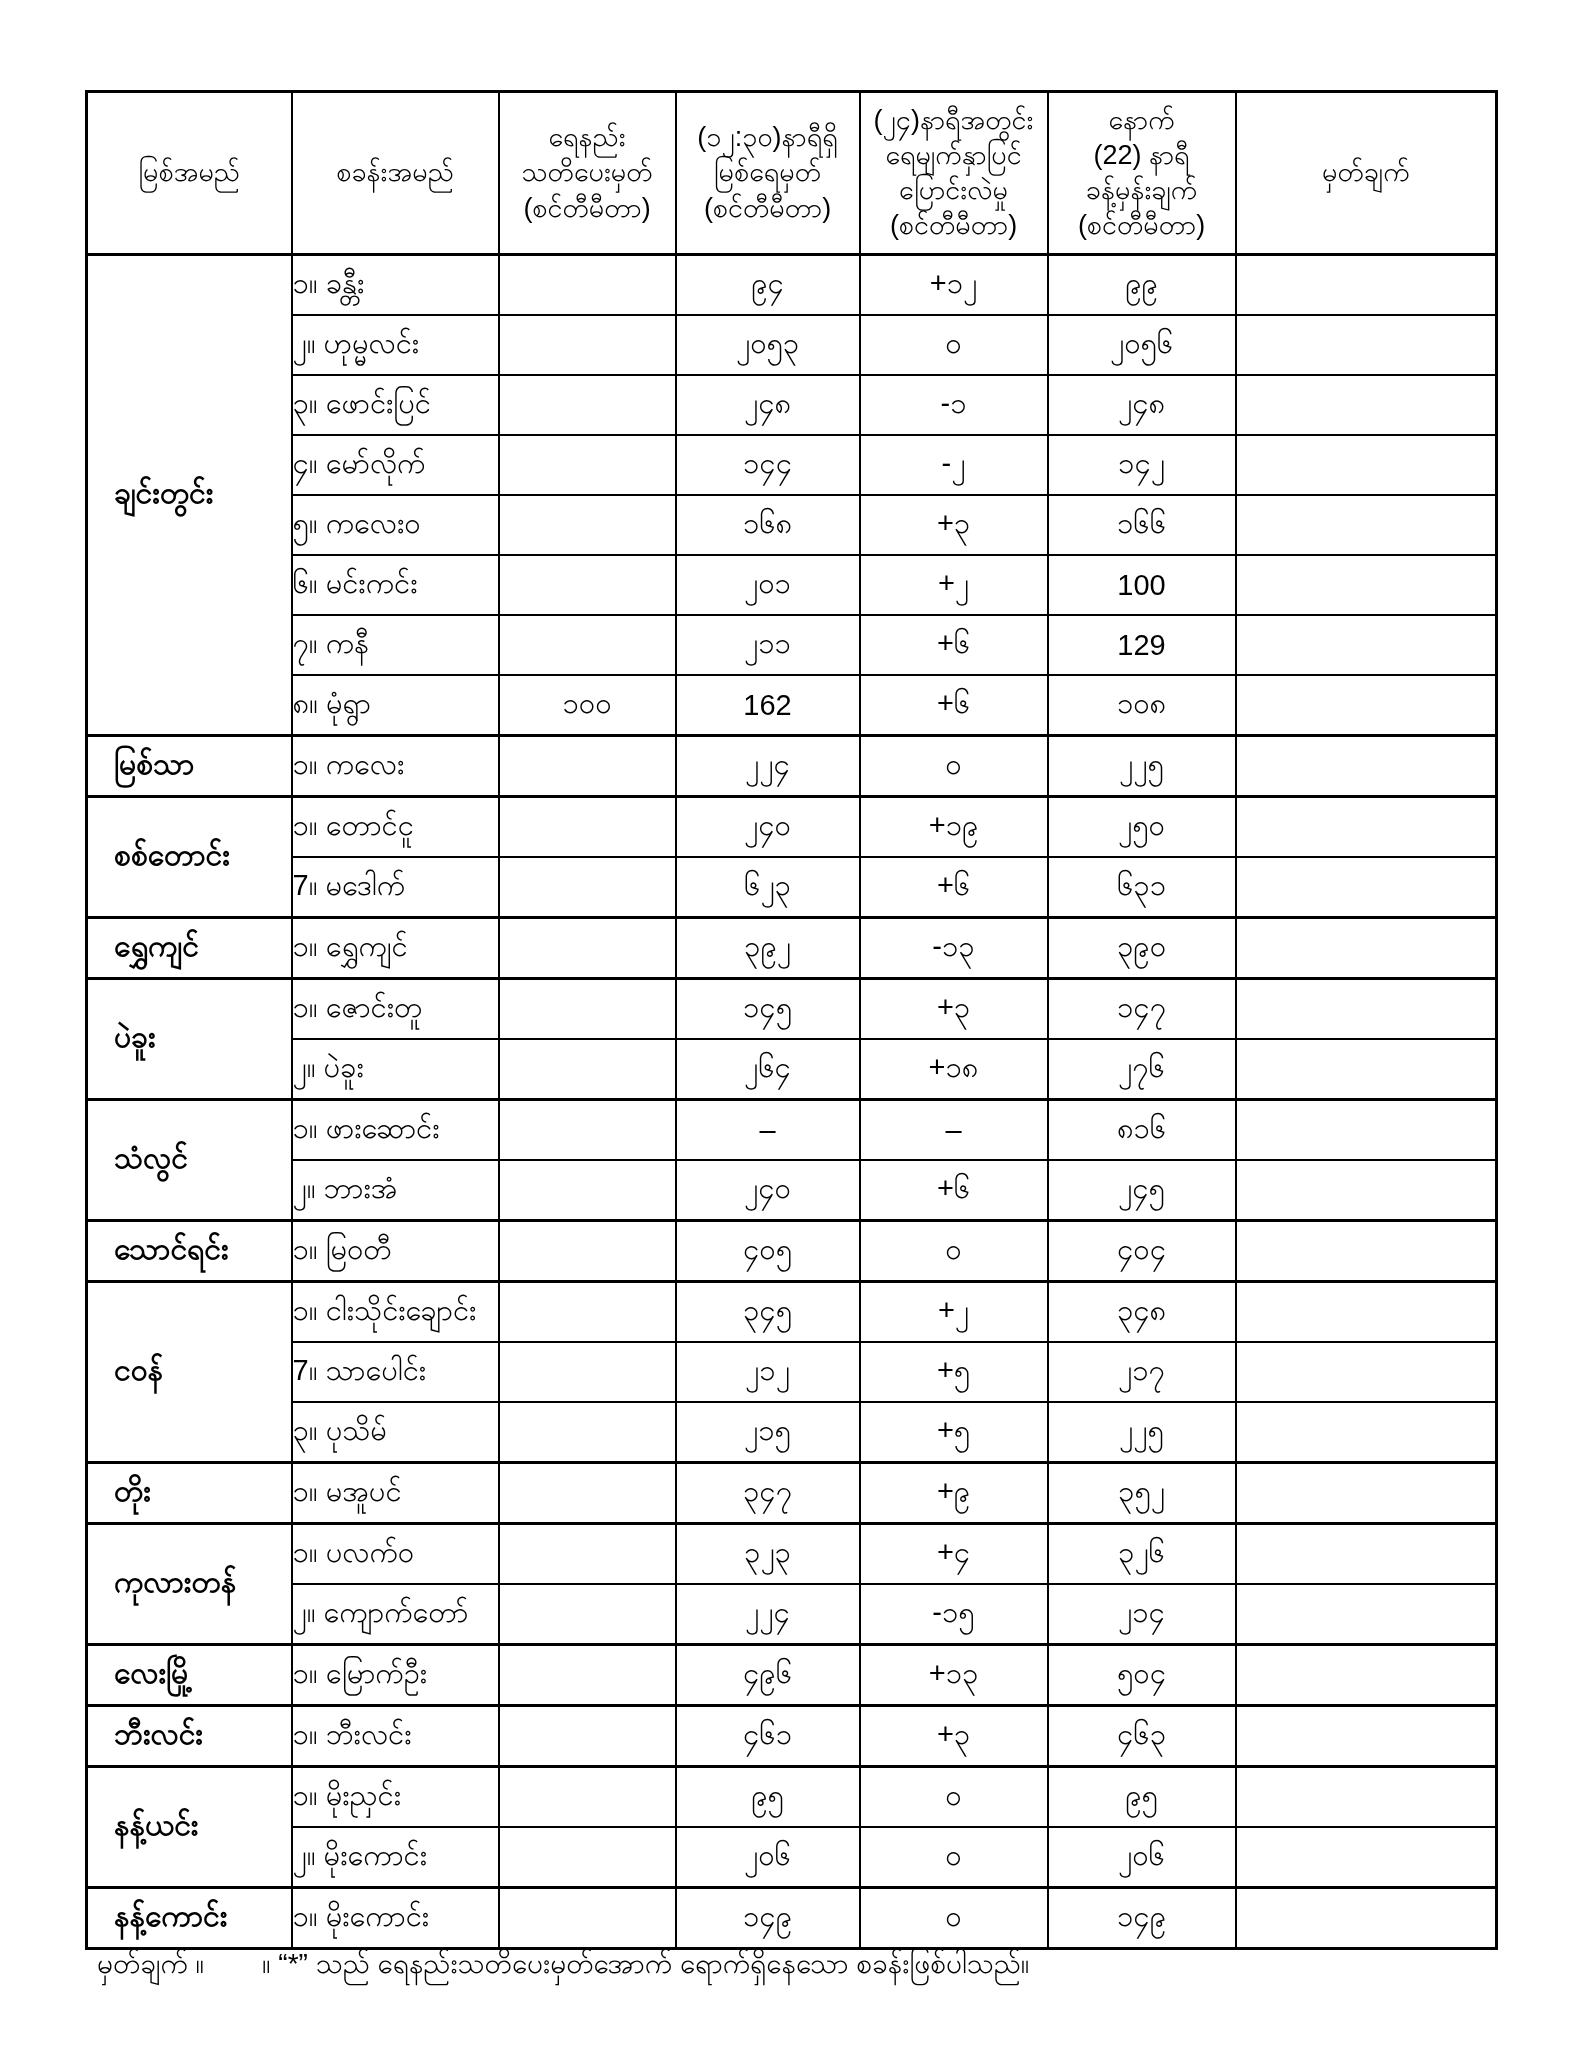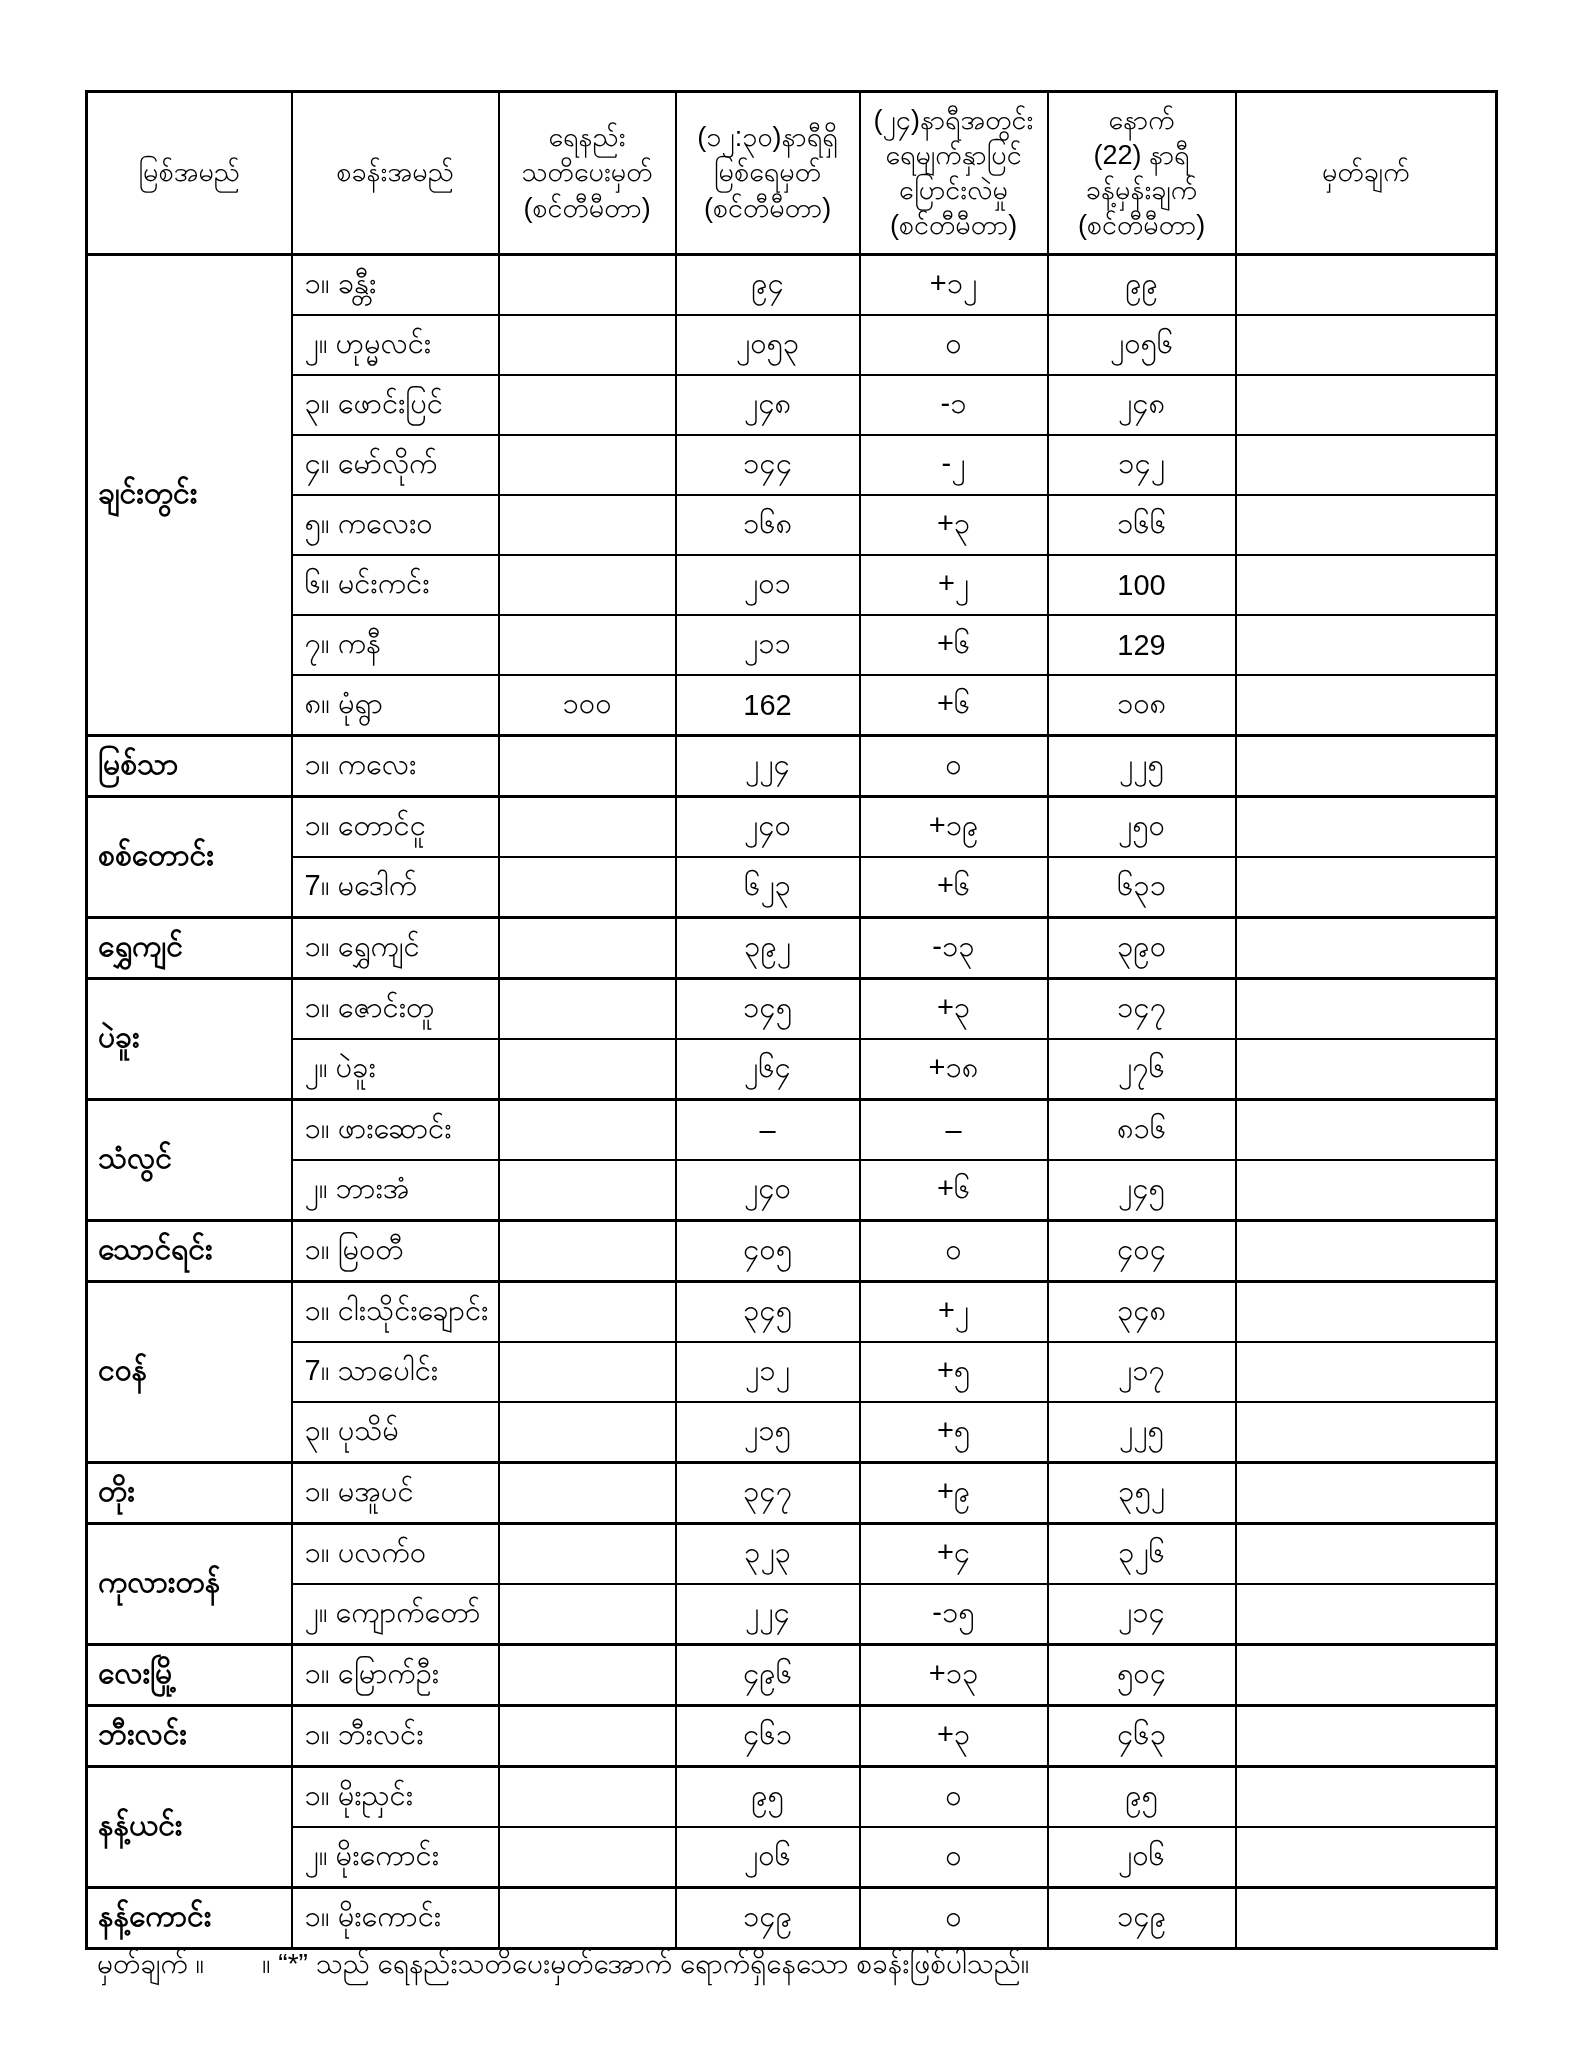--- a/index.html
+++ b/index.html
@@ -22,23 +22,23 @@
   .wl thead th{
     height:160px;
     font-size:27px;font-weight:normal;
     text-align:center;vertical-align:middle;
     white-space:pre-line;line-height:1.3;
     border-bottom:3px solid #000;
   }
   .wl tbody td{height:58px;font-size:29px;}
   .wl td.river{
     font-weight:bold;text-align:left;vertical-align:middle;
-    padding-left:10px;font-size:30px;
-  }
-  .wl td.station{text-align:left;padding-left:12px;vertical-align:middle;}
+    padding-left:26px;font-size:30px;
+  }
+  .wl td.station{text-align:left;padding-left:0;vertical-align:middle;}
   .wl td.num{text-align:center;vertical-align:middle;}
   .wl tr.group-start td{border-top:3px solid #000;}
   .footnote{
     position:absolute;left:97px;top:1945px;width:1400px;
     font-size:28px;white-space:nowrap;
   }
   .footnote .gap{display:inline-block;width:58px;}
 </style>
 </head>
 <body>

